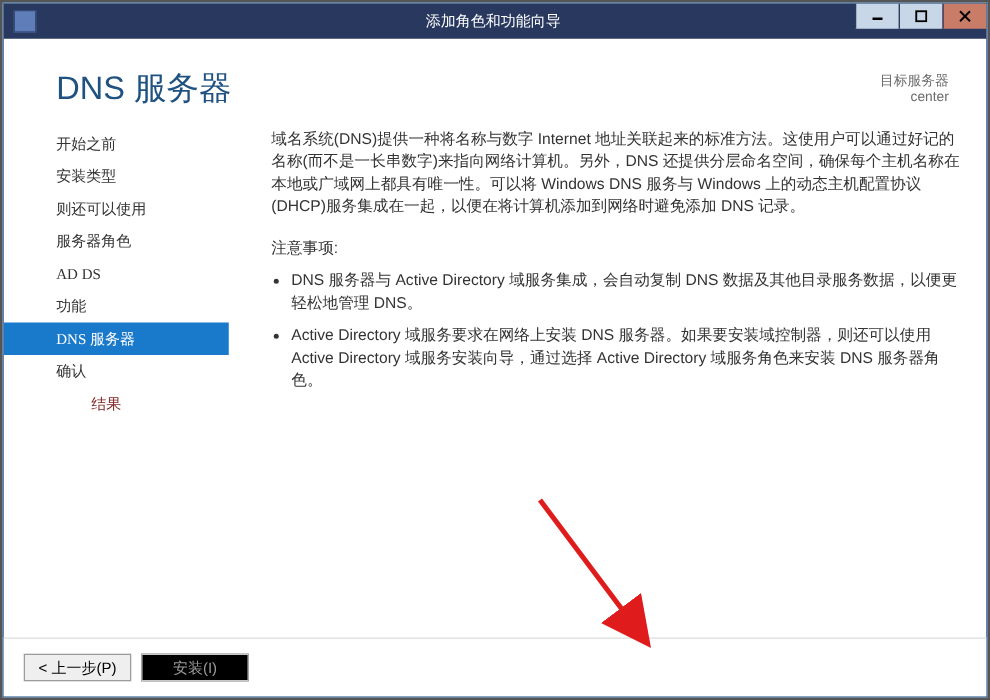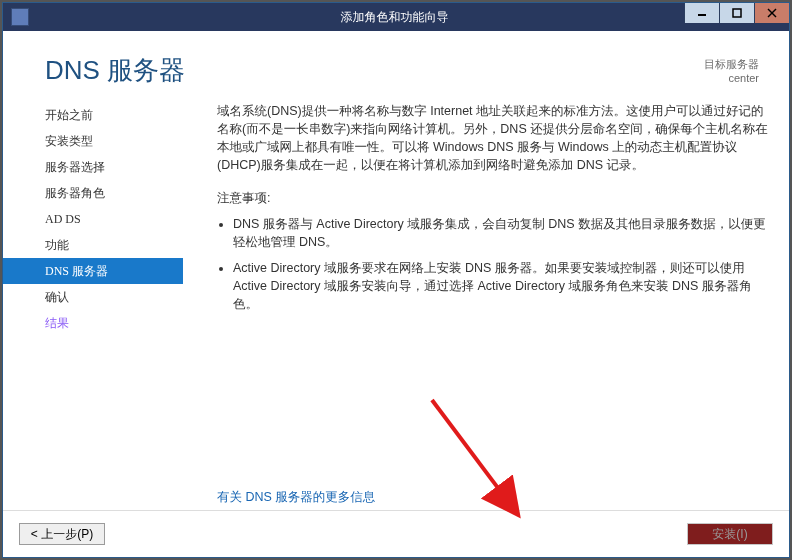--- a/index.html
+++ b/index.html
@@ -98,22 +98,23 @@
     color:#333;
     cursor:pointer;
     line-height:16px;
     font-family:Liberation Serif, serif;
   }
   .side-item.active {
     background:#1979ca;
     color:#fff;
   }
   .side-item.disabled {
-    color:#8b5cf6;
+    color:#7f1d1d;
     cursor:default;
+    margin-left:28px;
   }
   .content {
     flex:1;
     padding: 4px 16px 0 34px;
     color:#333;
     font-size:12.5px;
     line-height:1.45;
     position:relative;
   }
   .content .desc { margin-bottom:14px; }
@@ -132,42 +133,42 @@
     color:#1966b3;
     font-size:12.5px;
     cursor:pointer;
   }
   
   .footer {
     height:46px;
     border-top:1px solid #ddd;
     display:flex;
     align-items:center;
-    justify-content:space-between;
+    justify-content:flex-start;
     padding:0 16px;
     gap:8px;
     background:#fff;
   }
   .footer-btn {
     min-width:86px;
     height:22px;
     border:1px solid #9b9b9b;
     background:#efefef;
     font-size:12px;
     display:flex;
     align-items:center;
     justify-content:center;
     cursor:pointer;
     padding:0 8px;
     box-sizing:border-box;
   }
   .footer-btn.disabled {
     color:#9a9a9a;
     border-color:#c7c7c7;
-    background:#7f1d1d;
+    background:#000000;
     cursor:default;
   }
   .footer-btn.highlight {
     outline:3px solid #e01b1b;
     outline-offset:1px;
   }
   
   .arrow-overlay {
     position:absolute;
     pointer-events:none;
@@ -207,37 +208,36 @@
       <div>目标服务器</div>
       <div>center</div>
     </div>
   </div>
 
   <div class="body">
 
     <div class="sidebar" id="sidebar">
         <div class="side-item">开始之前</div>
         <div class="side-item">安装类型</div>
-        <div class="side-item">服务器选择</div>
+        <div class="side-item">则还可以使用</div>
         <div class="side-item">服务器角色</div>
         <div class="side-item">AD DS</div>
         <div class="side-item">功能</div>
         <div class="side-item active">DNS 服务器</div>
         <div class="side-item">确认</div>
         <div class="side-item disabled">结果</div>
       </div>
 
     <div class="content" style="position:relative;">
       <div class="desc">域名系统(DNS)提供一种将名称与数字 Internet 地址关联起来的标准方法。这使用户可以通过好记的名称(而不是一长串数字)来指向网络计算机。另外，DNS 还提供分层命名空间，确保每个主机名称在本地或广域网上都具有唯一性。可以将 Windows DNS 服务与 Windows 上的动态主机配置协议(DHCP)服务集成在一起，以便在将计算机添加到网络时避免添加 DNS 记录。</div>
       <div class="notes-title">注意事项:</div>
       <ul id="bullets">
           <li>DNS 服务器与 Active Directory 域服务集成，会自动复制 DNS 数据及其他目录服务数据，以便更轻松地管理 DNS。</li>
           <li>Active Directory 域服务要求在网络上安装 DNS 服务器。如果要安装域控制器，则还可以使用 Active Directory 域服务安装向导，通过选择 Active Directory 域服务角色来安装 DNS 服务器角色。</li>
         </ul>
-      <div class="more-link">有关 DNS 服务器的更多信息</div>
     </div>
 
   </div>
 
   <div class="footer">
     <div class="footer-btn">&lt; 上一步(P)</div>
     <div class="footer-btn disabled">安装(I)</div>
   </div>
 
   <svg class="arrow-overlay" width="788" height="556" style="position:absolute;left:2px;top:2px;">

